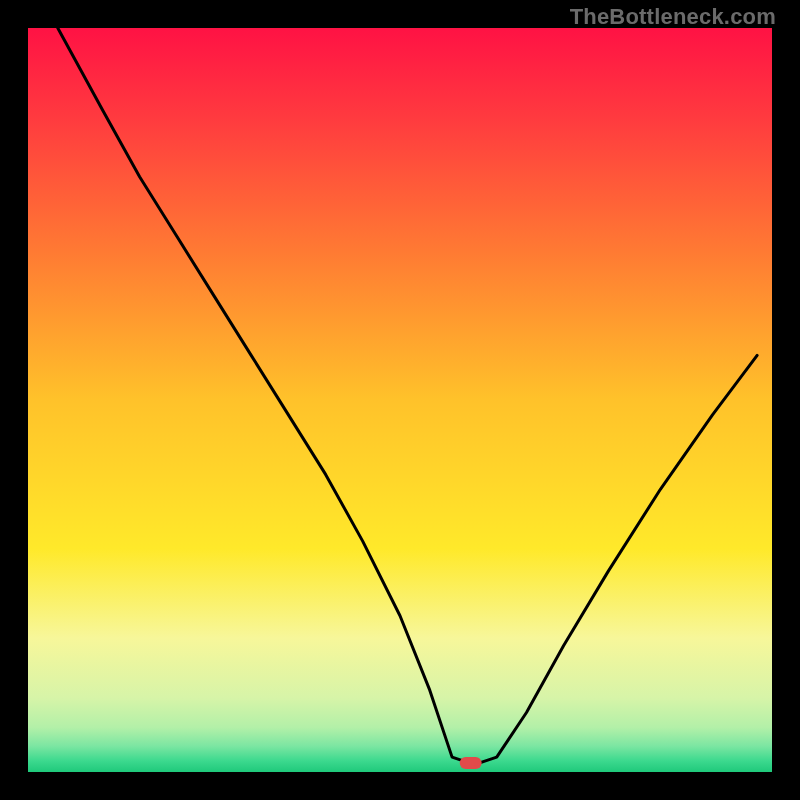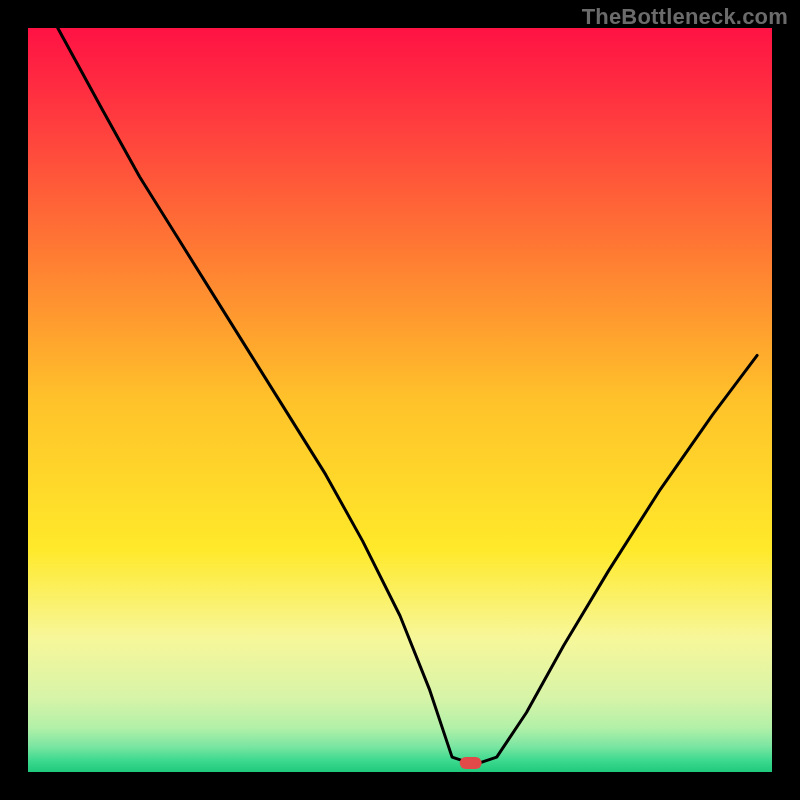--- a/index.html
+++ b/index.html
@@ -12,21 +12,21 @@
     width: 800px;
     height: 800px;
     position: relative;
   }
   .chart-svg {
     display: block;
   }
   .watermark {
     position: absolute;
     top: 4px;
-    right: 12px;
+    right: 24px;
     font-size: 22px;
     font-weight: 600;
     color: #6b6b6b;
     letter-spacing: 0.2px;
   }
 </style>
 </head>
 <body>
 
 <div class="chart-wrap">

